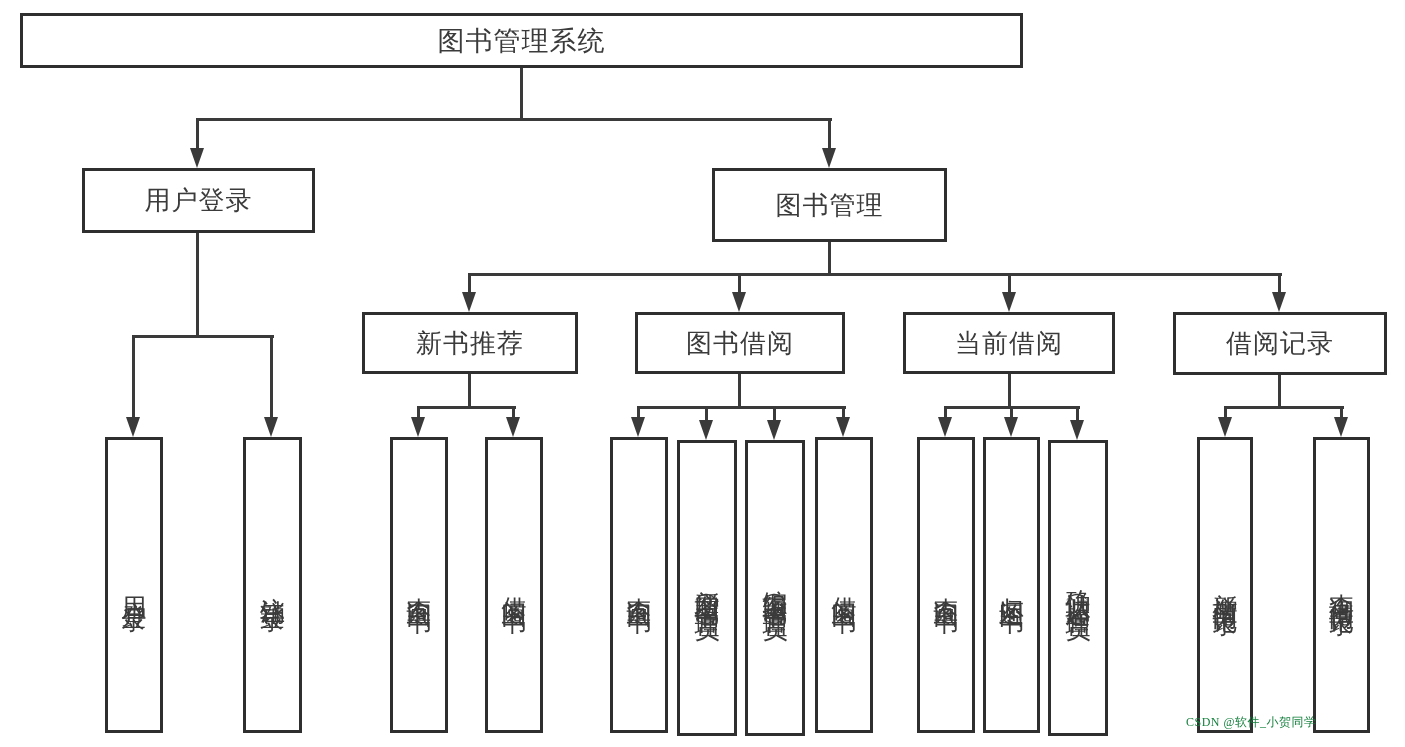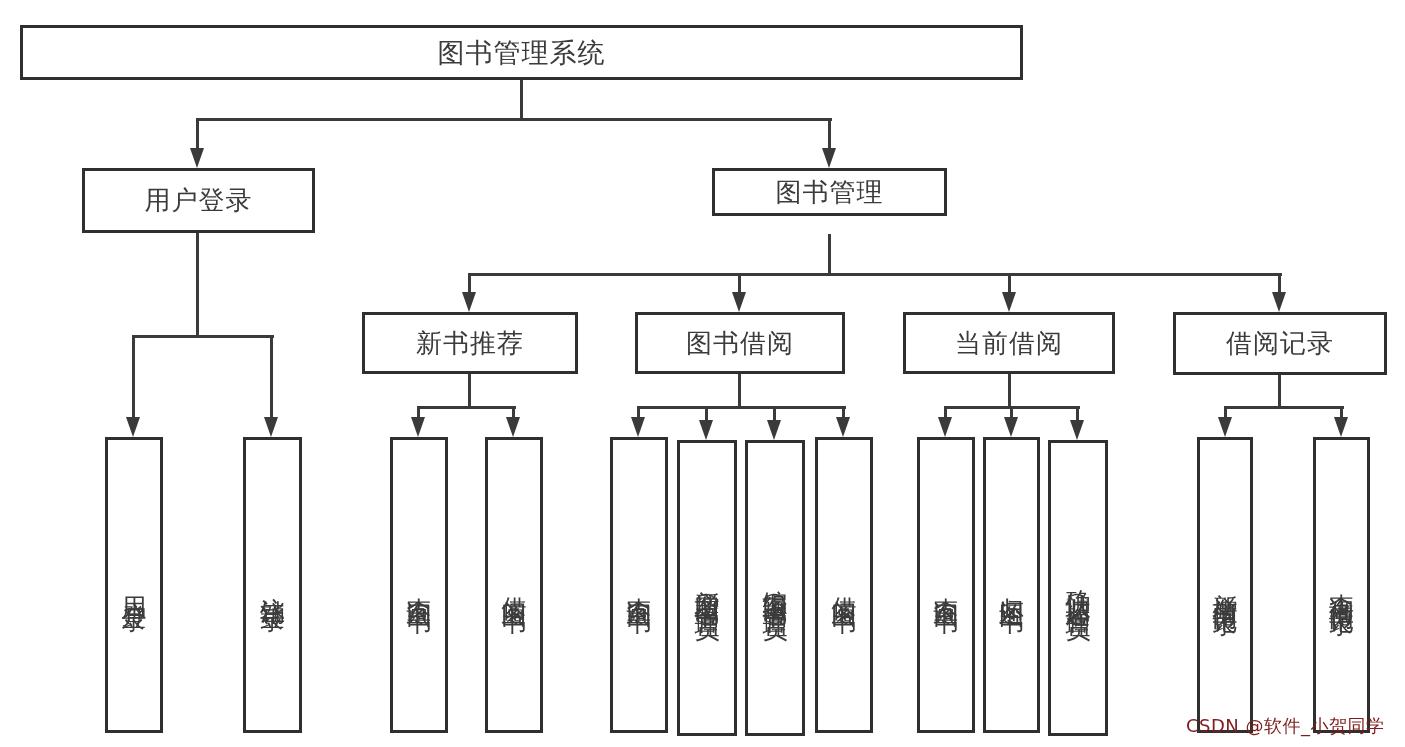--- a/index.html
+++ b/index.html
@@ -38,25 +38,26 @@
     position:absolute;
     top:100%;left:-6px;
     width:0;height:0;
     border-left:7px solid transparent;
     border-right:7px solid transparent;
     border-top:20px solid #3a3a3a;
   }
   .watermark{
     position:absolute;
     left:1186px;top:714px;
-    font-size:18px;
-    color:#7f1d1d;
+    font-size:12px;
+    color:#15803d;
     letter-spacing:0.5px;
     z-index:3;
     white-space:nowrap;
+    font-family:Liberation Serif, serif;
   }
 </style>
 </head>
 <body>
 
 <div id="canvas">
 
   <div class="vline" style="left:520px;top:68px;height:53px;"></div>
   <div class="vline" style="left:196px;top:233px;height:105px;"></div>
   <div class="vline" style="left:828px;top:234px;height:42px;"></div>
@@ -86,24 +87,24 @@
   <div class="drop" style="left:637px;top:406px;height:11px;"></div>
   <div class="drop" style="left:705px;top:406px;height:14px;"></div>
   <div class="drop" style="left:773px;top:406px;height:14px;"></div>
   <div class="drop" style="left:842px;top:406px;height:11px;"></div>
   <div class="drop" style="left:944px;top:406px;height:11px;"></div>
   <div class="drop" style="left:1010px;top:406px;height:11px;"></div>
   <div class="drop" style="left:1076px;top:406px;height:14px;"></div>
   <div class="drop" style="left:1224px;top:406px;height:11px;"></div>
   <div class="drop" style="left:1340px;top:406px;height:11px;"></div>
 
-  <div class="box root" style="left:20px;top:13px;width:1003px;height:55px;margin-top:12px;">图书管理系统</div>
+  <div class="box root" style="left:20px;top:13px;width:1003px;height:55px;">图书管理系统</div>
 
   <div class="box" style="left:82px;top:168px;width:233px;height:65px;">用户登录</div>
-  <div class="box" style="left:712px;top:168px;width:235px;height:48px;">图书管理</div>
+  <div class="box" style="left:712px;top:168px;width:235px;height:74px;">图书管理</div>
 
   <div class="box" style="left:635px;top:312px;width:210px;height:62px;">图书借阅</div>
   <div class="box" style="left:362px;top:312px;width:216px;height:62px;">新书推荐</div>
   <div class="box" style="left:903px;top:312px;width:212px;height:62px;">当前借阅</div>
   <div class="box" style="left:1173px;top:312px;width:214px;height:63px;">借阅记录</div>
 
   <div class="box vbox" style="left:105px;top:437px;width:58px;height:296px;">用户登录</div>
   <div class="box vbox" style="left:243px;top:437px;width:59px;height:296px;">注销登录</div>
 
   <div class="box vbox" style="left:390px;top:437px;width:58px;height:296px;">查询图书</div>

